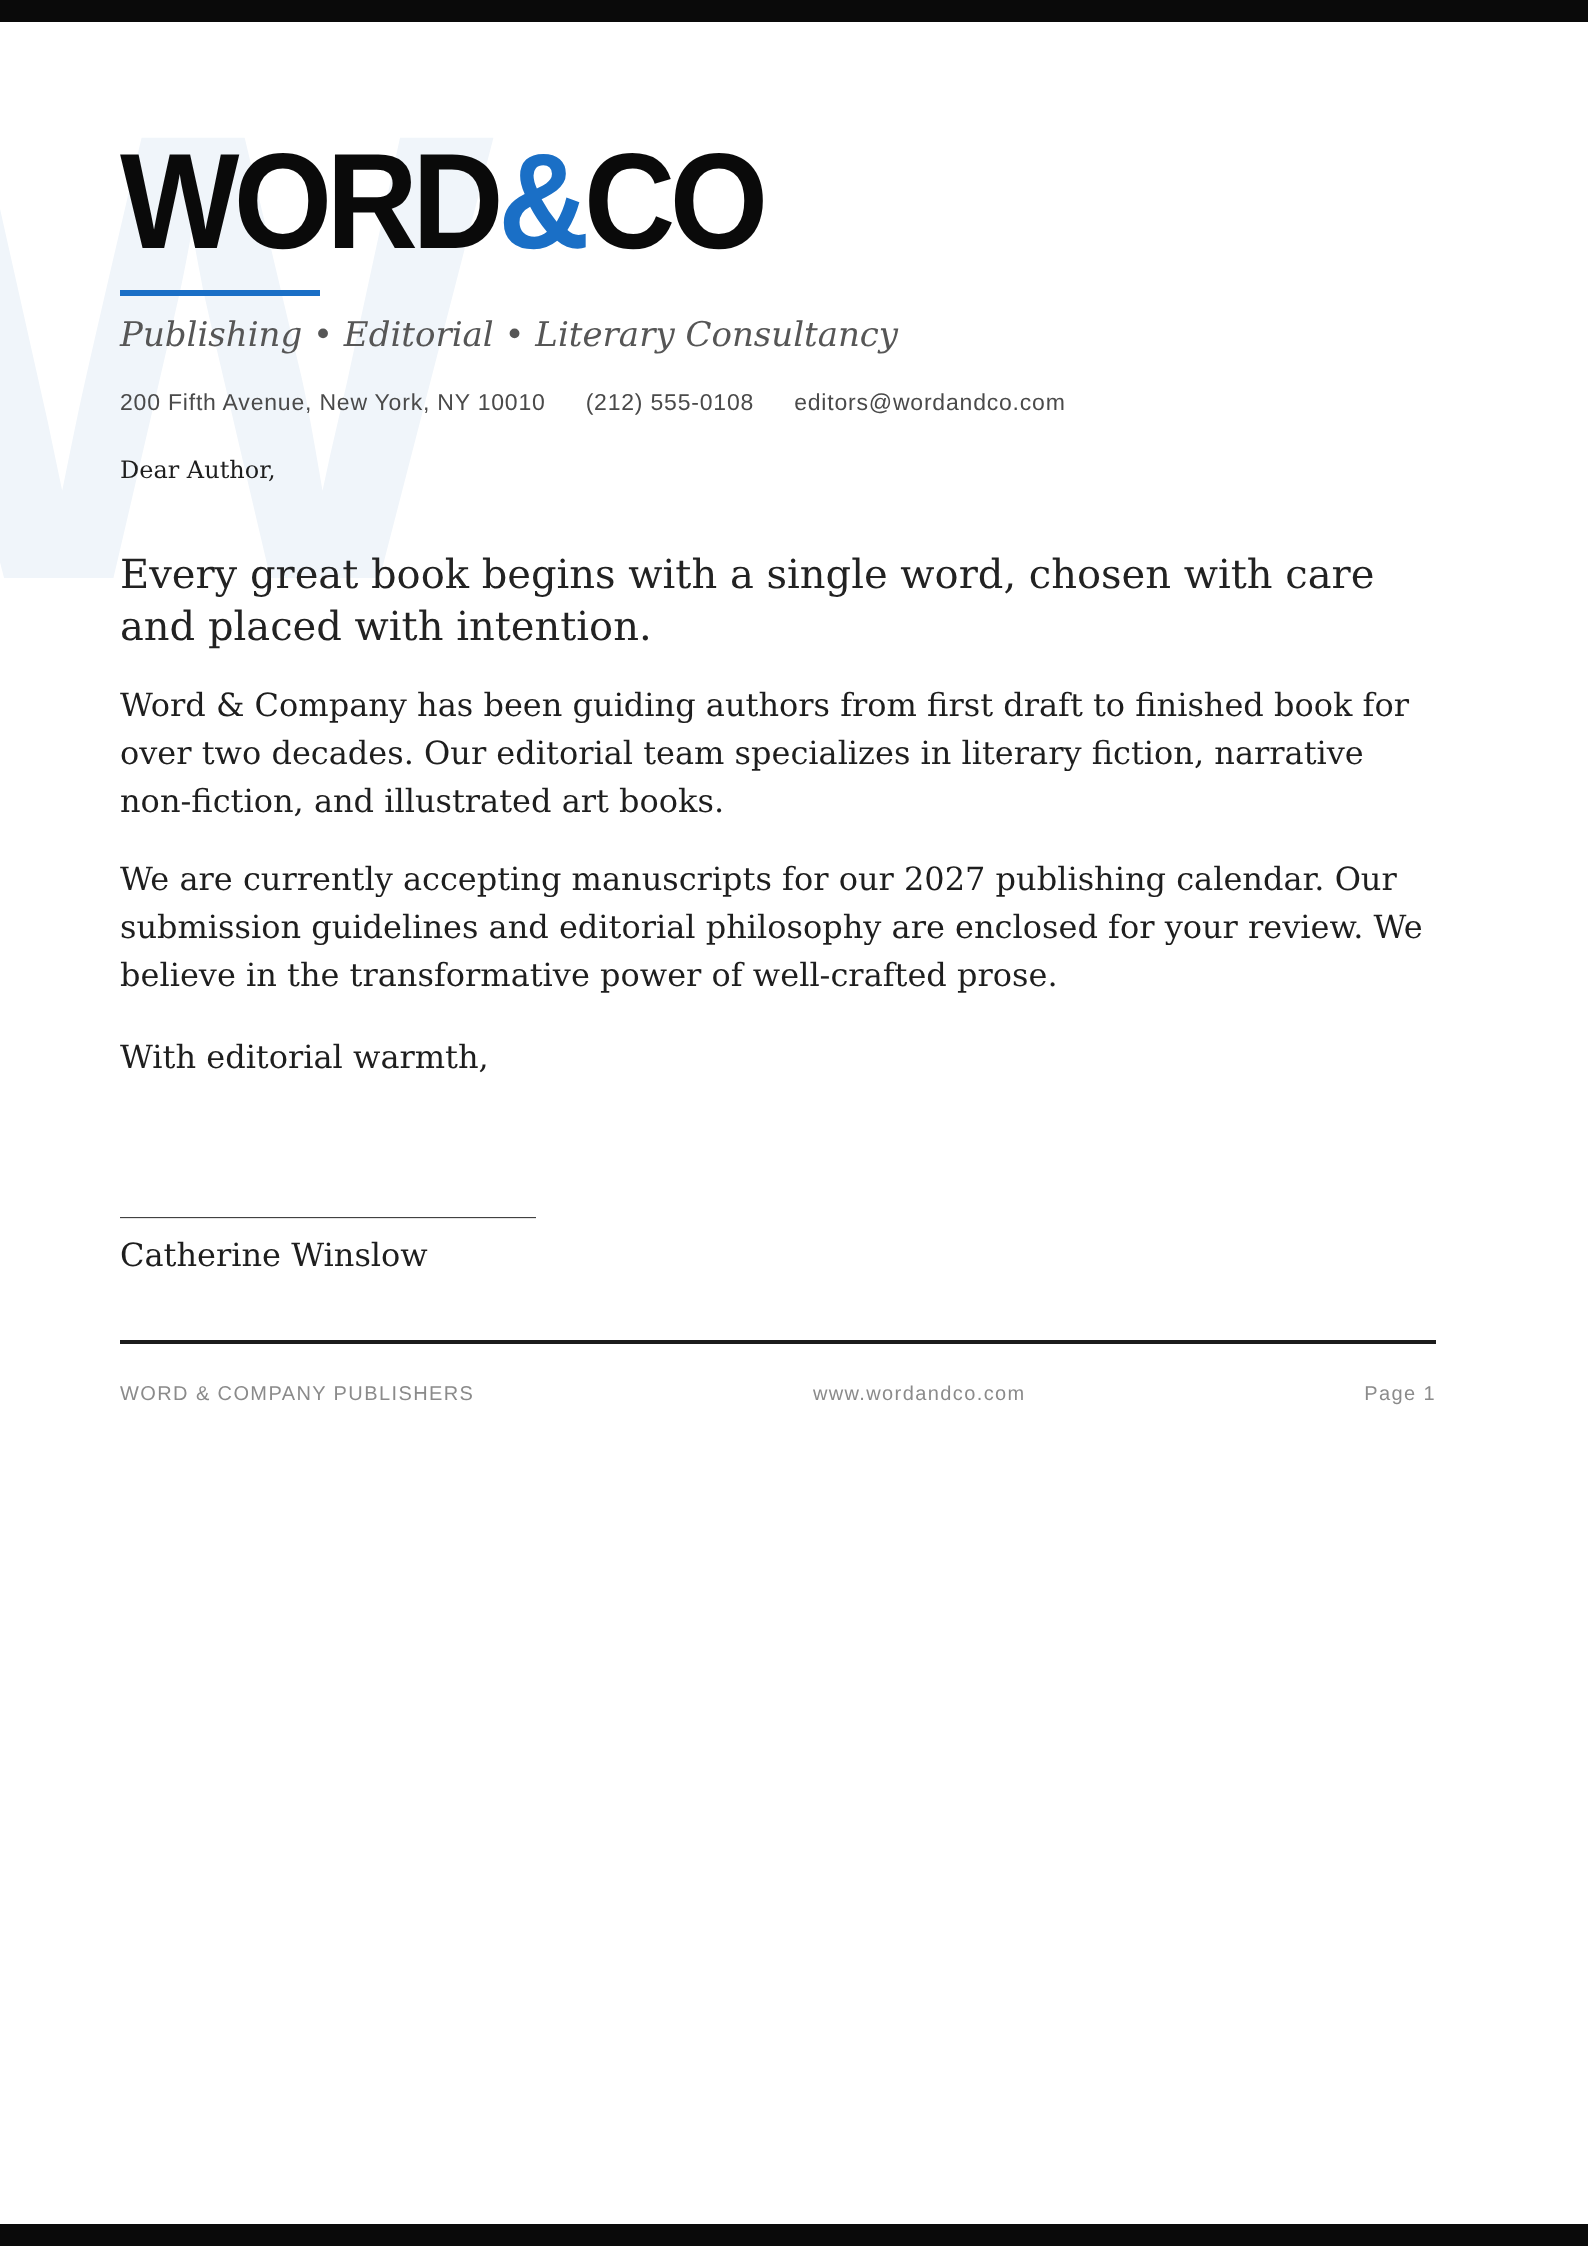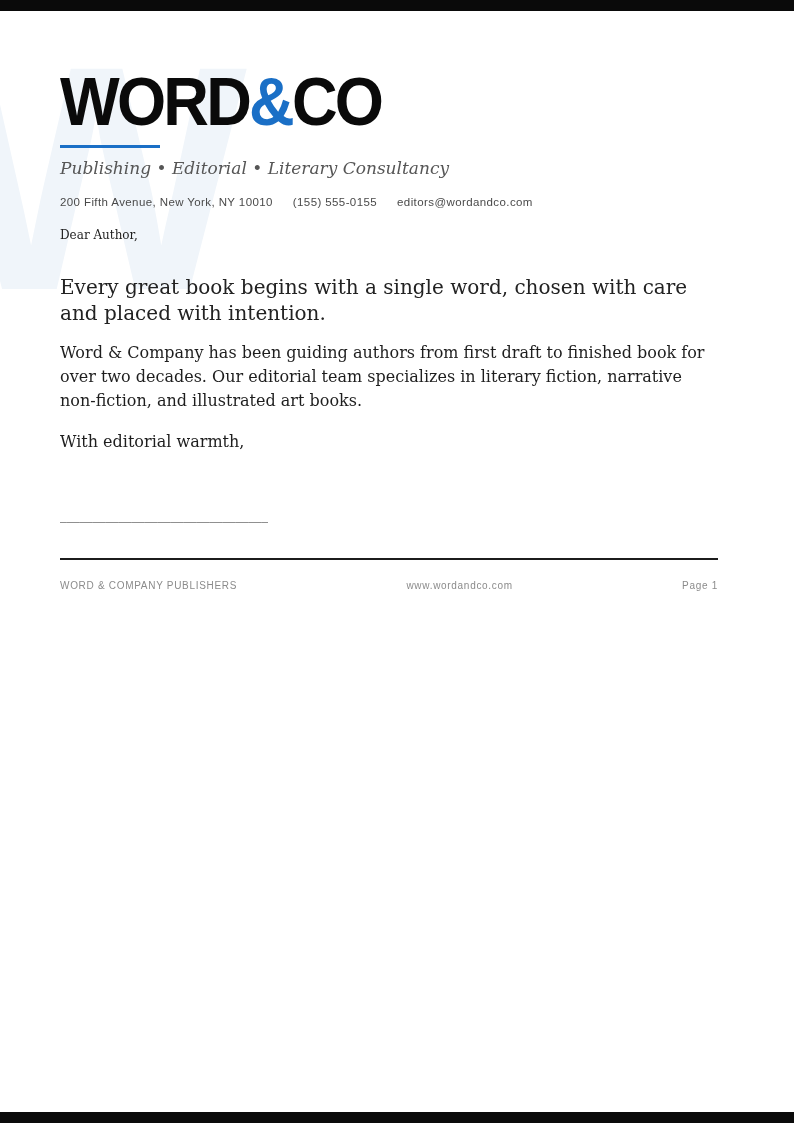--- a/index.html
+++ b/index.html
@@ -134,36 +134,38 @@
   <div class="letter">
 
     <div class="logo"><span>WORD</span><span style="color: rgb(26, 111, 198);">&amp;</span><span>CO</span></div>
 
     <div class="logo-underline" style="background: rgb(26, 111, 198);"></div>
 
     <div class="tagline">Publishing • Editorial • Literary Consultancy</div>
 
     <div class="contact-row">
       <span>200 Fifth Avenue, New York, NY 10010</span>
-      <span>(155) 555-0155</span>
+      <span>(212) 555-0108</span>
       <span>editors@wordandco.com</span>
     </div>
 
 
     <div class="salutation">Dear Author,</div>
 
     <div class="lead">Every great book begins with a single word, chosen with care and placed with intention.</div>
 
     <div class="para">Word &amp; Company has been guiding authors from first draft to finished book for over two decades. Our editorial team specializes in literary fiction, narrative non-fiction, and illustrated art books.</div>
 
+    <div class="para">We are currently accepting manuscripts for our 2027 publishing calendar. Our submission guidelines and editorial philosophy are enclosed for your review. We believe in the transformative power of well-crafted prose.</div>
 
     <div class="para closing">With editorial warmth,</div>
 
     <div class="signature-line">________________________________</div>
 
+    <div class="signer-name">Catherine Winslow</div>
 
     <div class="footer">
       <span>WORD &amp; COMPANY PUBLISHERS</span>
       <span>www.wordandco.com</span>
       <span>Page 1</span>
     </div>
 
   </div>
 
   <div class="bottombar"></div>

